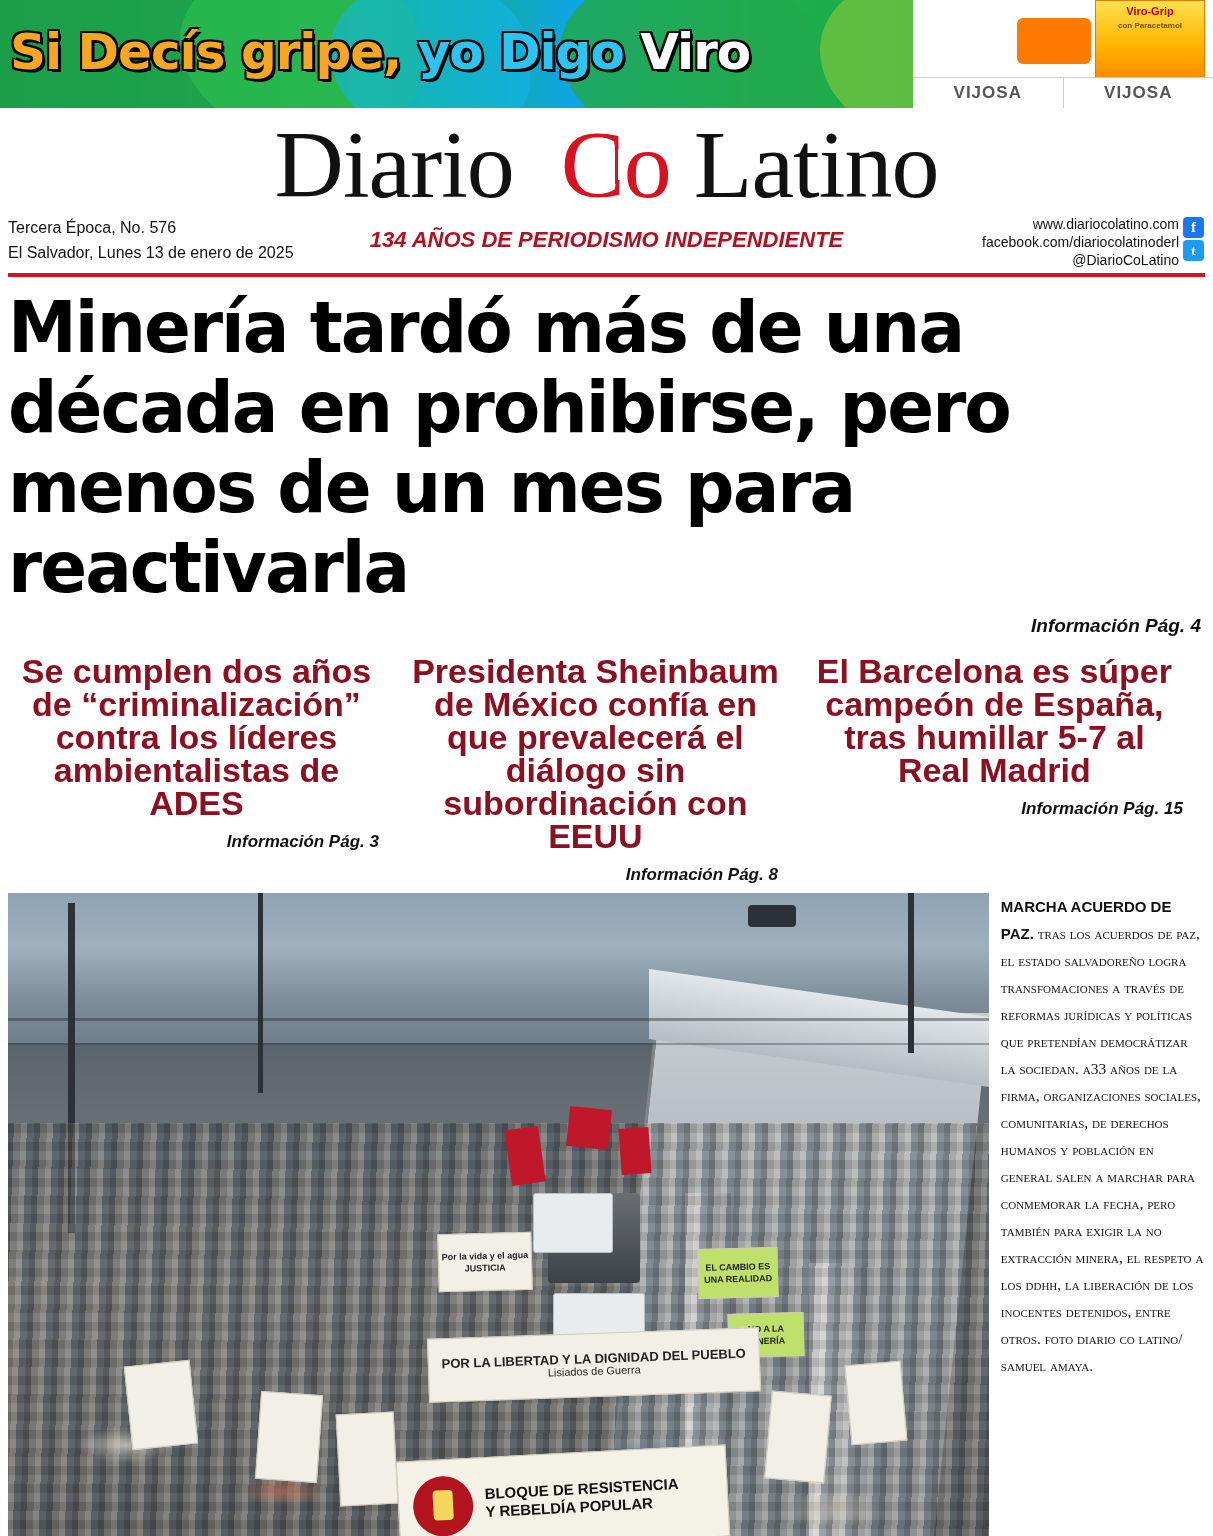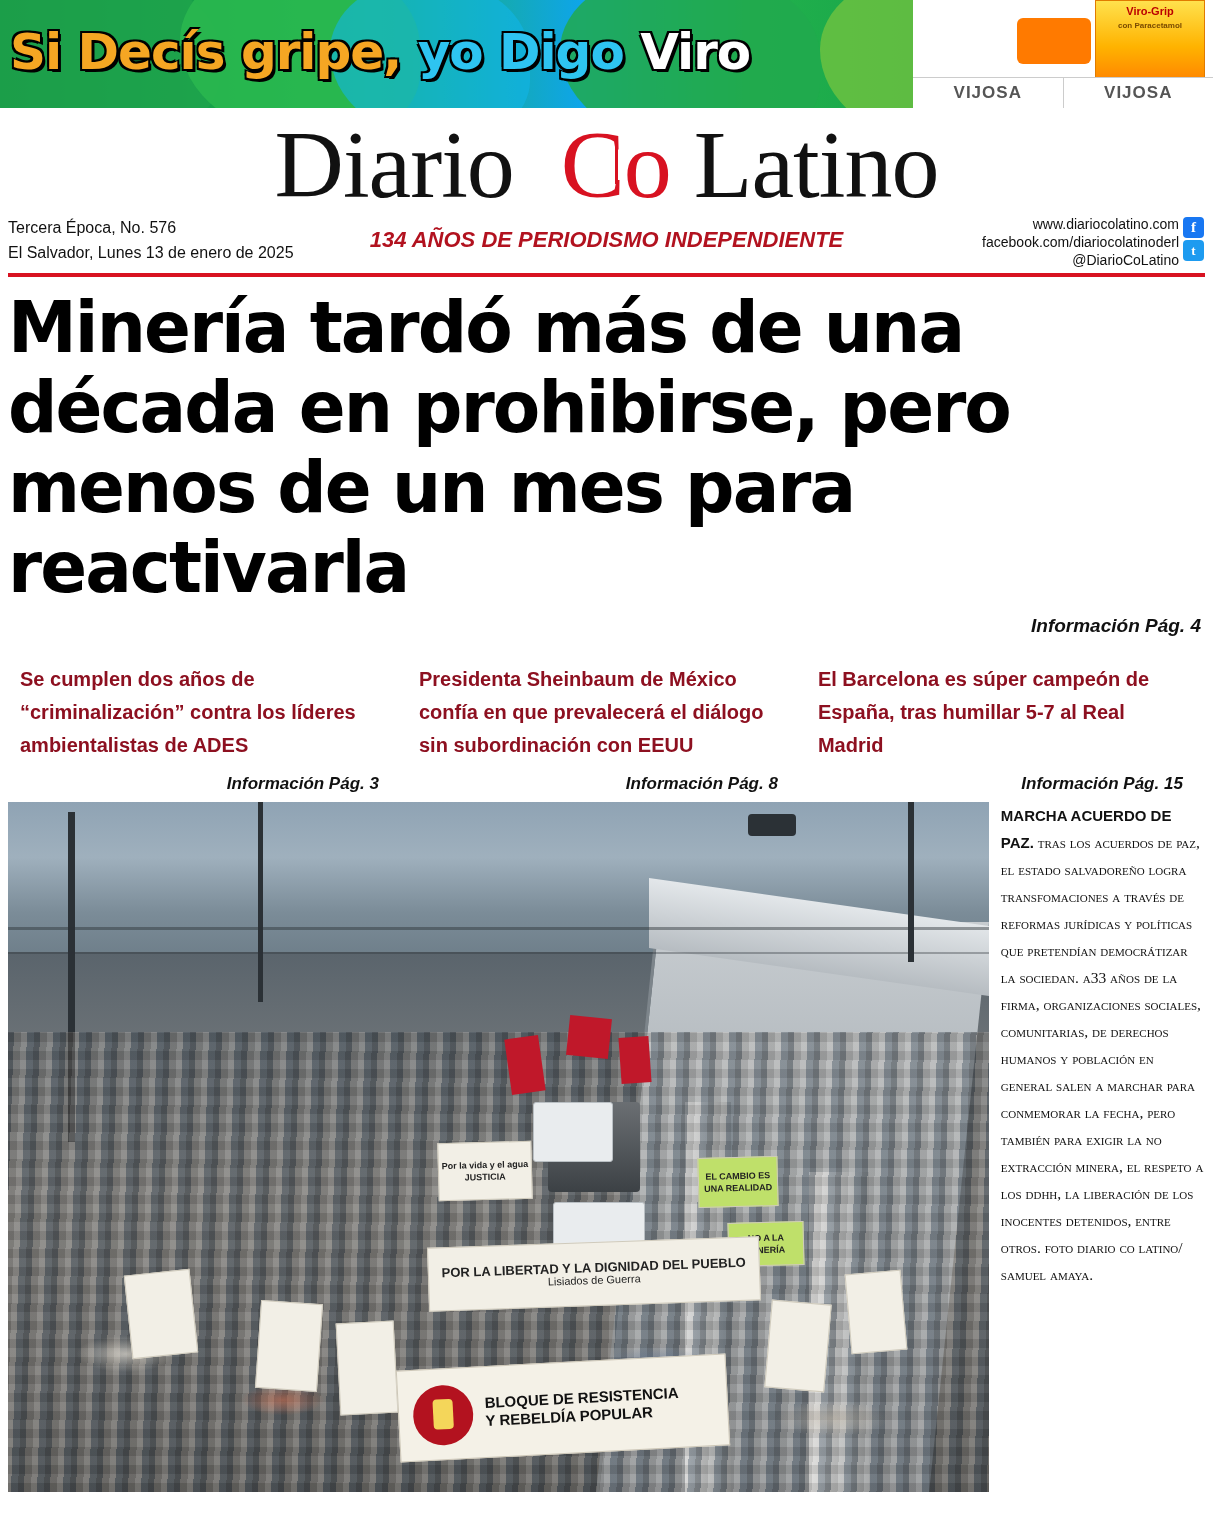--- a/index.html
+++ b/index.html
@@ -231,26 +231,27 @@
     display: flex;
     margin: 14px 8px 0 8px;
     gap: 0;
   }
   .teaser {
     width: 33.33%;
     padding-right: 22px;
     box-sizing: border-box;
   }
   .teaser h2 {
-    margin: 12px;
-    font-size: 20px;
+    margin: 4px;
+    font-size: 34px;
     line-height: 33px;
     font-weight: bold;
     color: #8d1020;
     font-family: "Liberation Sans", sans-serif;
+    text-align: center;
   }
   .teaser .ref {
     text-align: right;
     margin-top: 12px;
     font-size: 17px;
     font-style: italic;
     font-weight: bold;
     color: #111;
     padding-right: 6px;
     font-family: "Liberation Sans", sans-serif;

